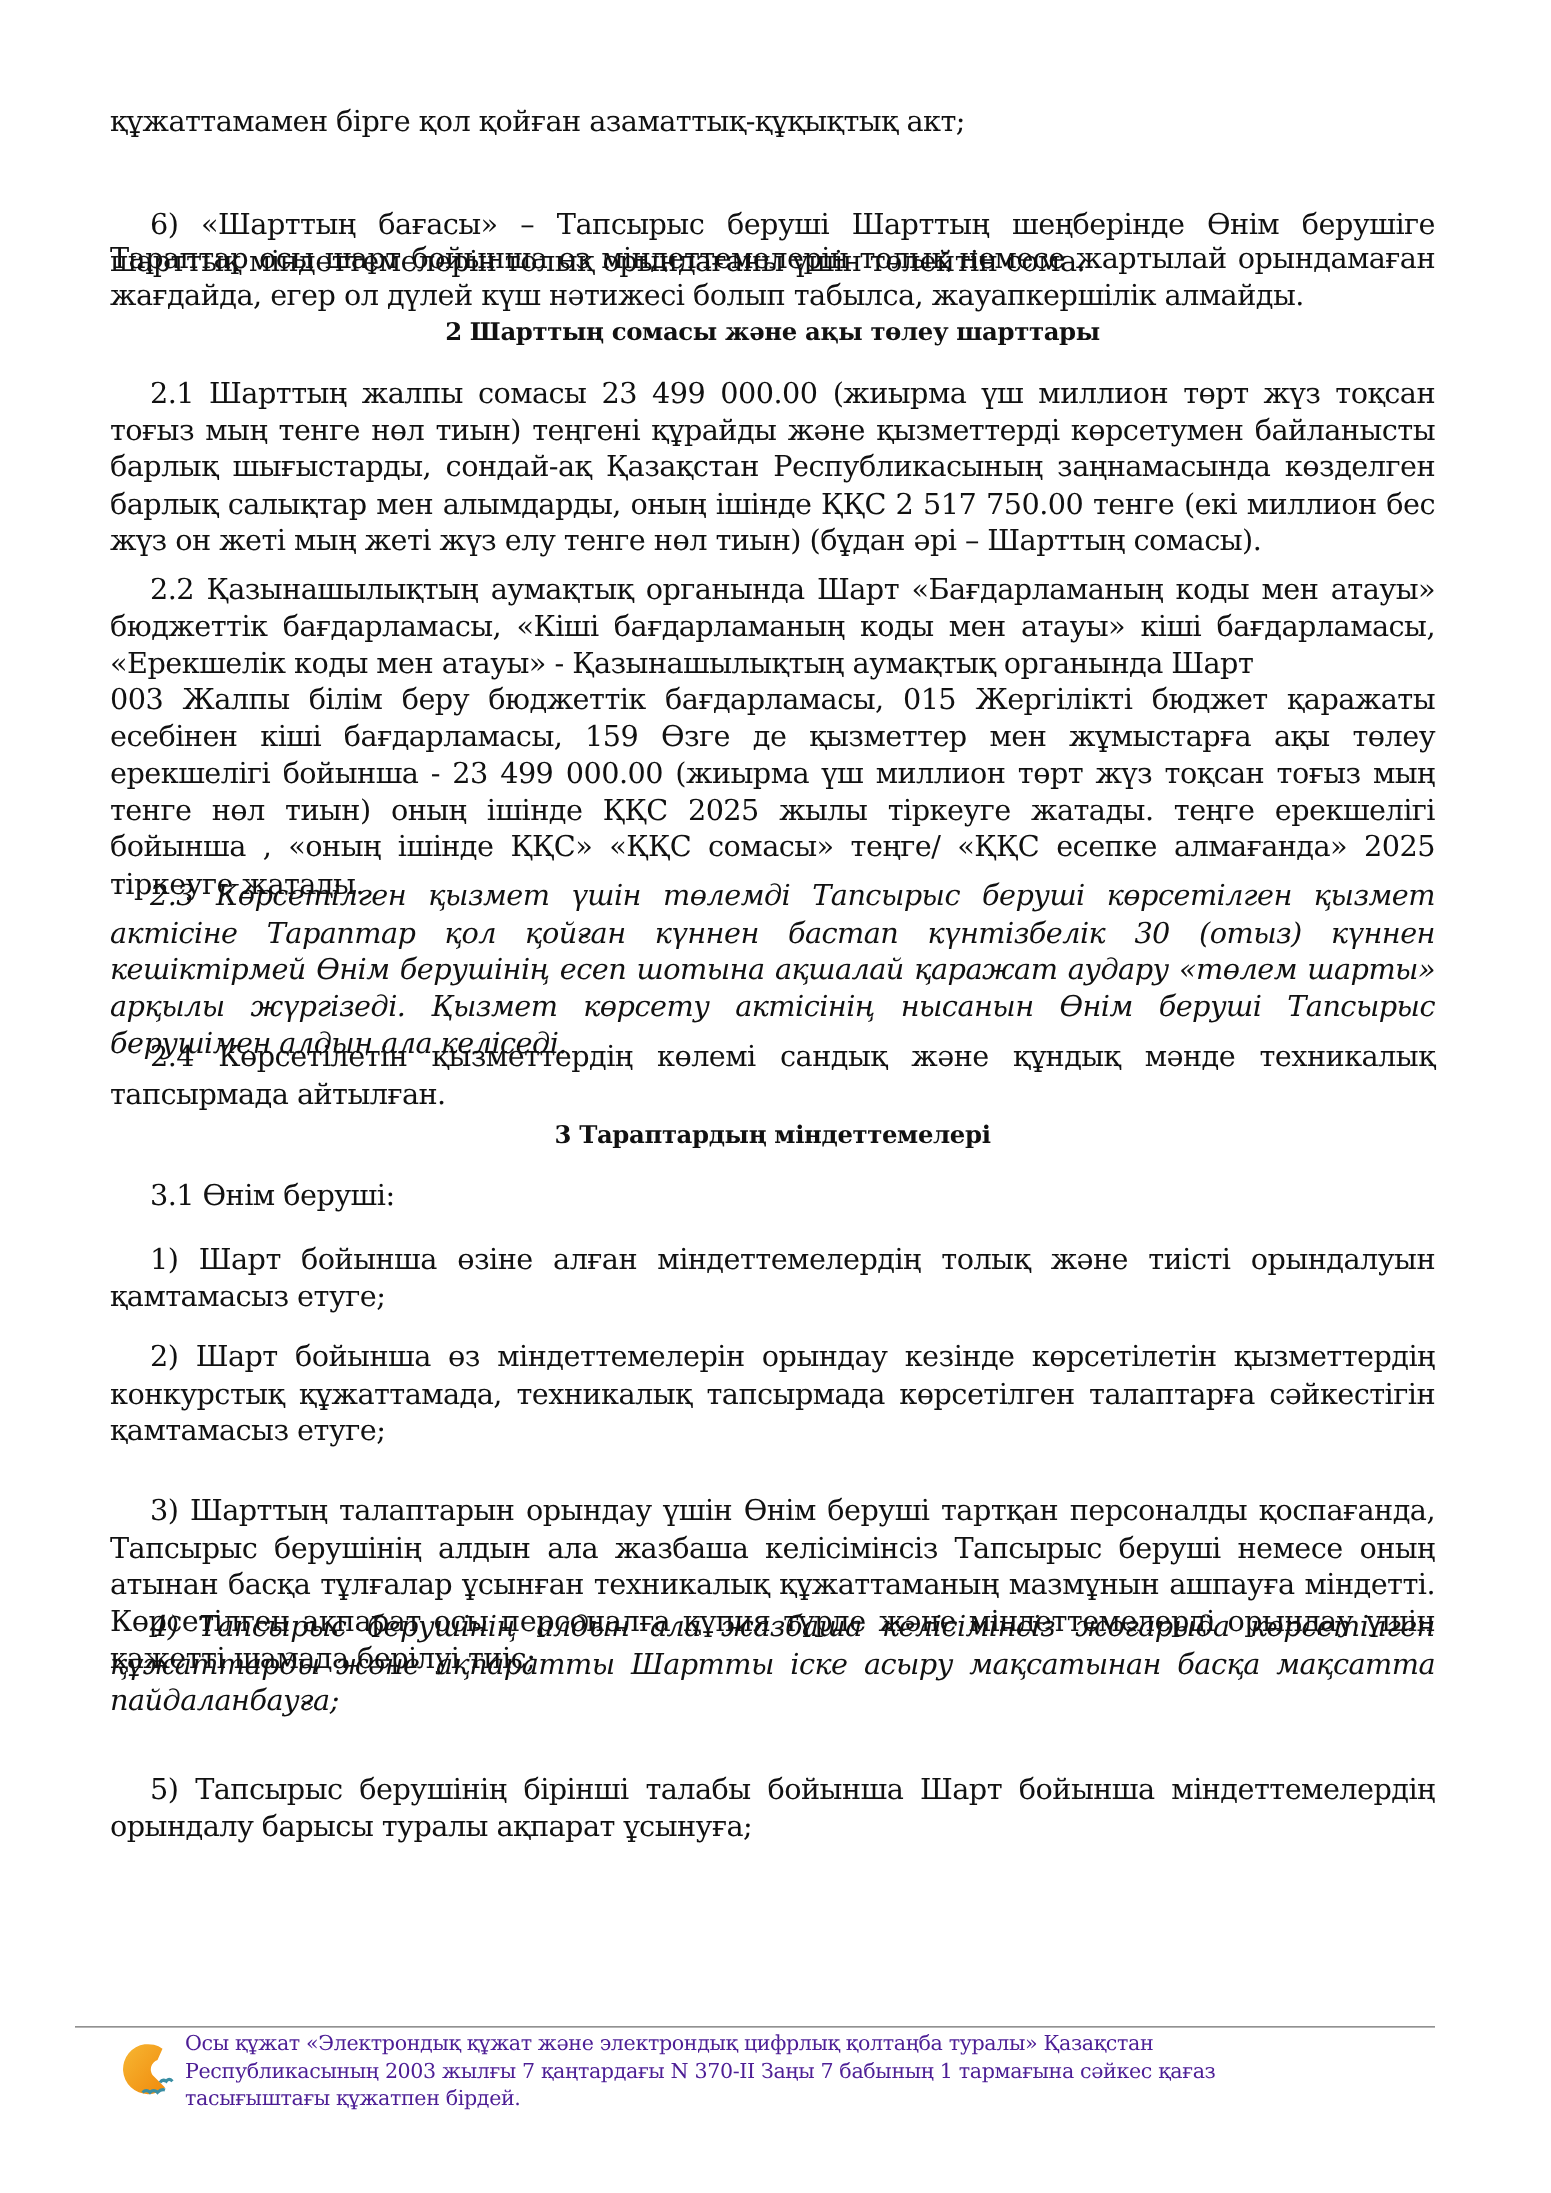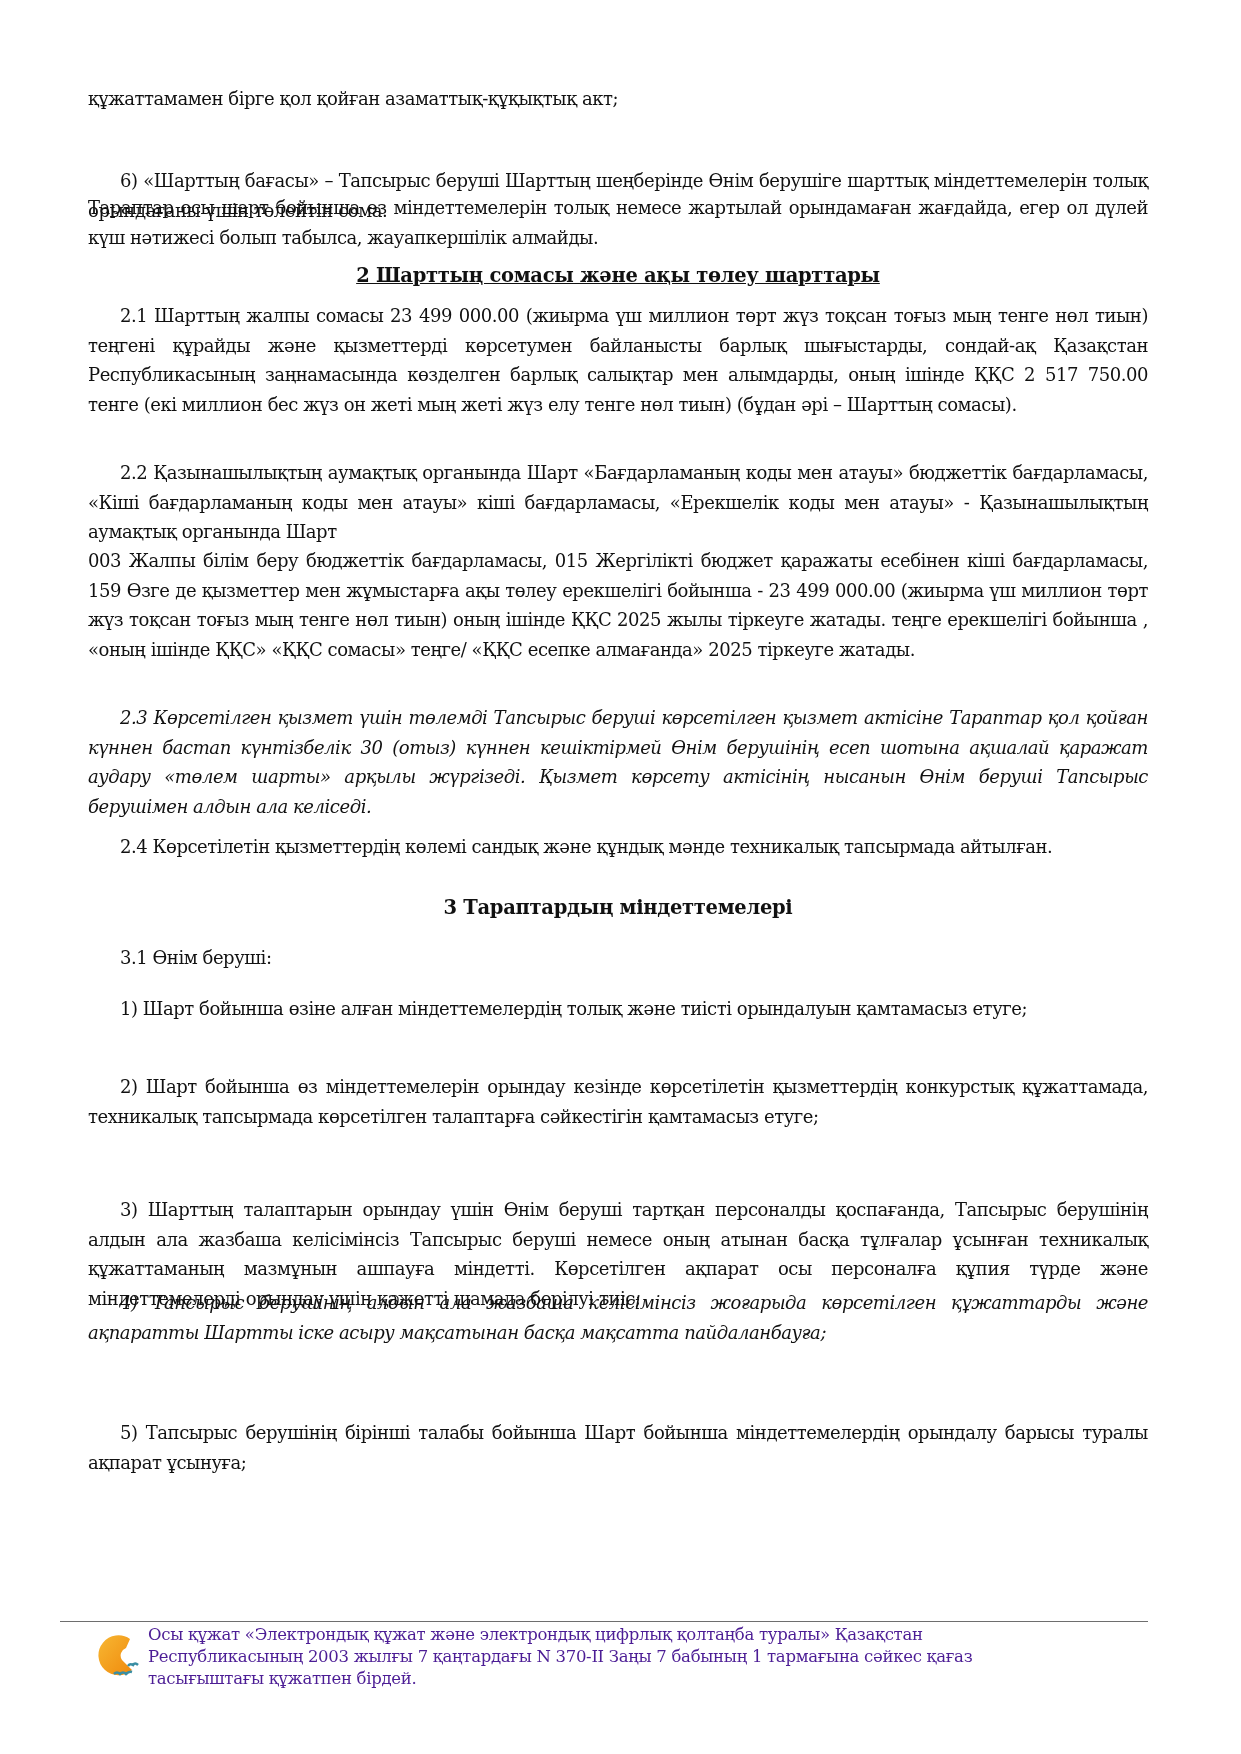--- a/index.html
+++ b/index.html
@@ -3,21 +3,21 @@
 <meta charset="utf-8">
 <style>
   html, body { margin: 0; padding: 0; background: #ffffff; }
   body {
     width: 1241px; height: 1754px; position: relative; overflow: hidden;
     font-family: "DejaVu Serif", serif; color: #111111;
   }
   .page { position: absolute; left: 88px; top: 0; width: 1060px; }
   .p {
     position: absolute; left: 0; width: 1060px;
-    font-size: 18px; line-height: 29.5px;
+    font-size: 23px; line-height: 29.5px;
     text-align: justify; letter-spacing: -0.45px;
     margin: 0;
   }
   .p.indent { text-indent: 32px; }
   .p.left { text-align: left; }
   .h {
     position: absolute; left: 0; width: 1060px;
     font-size: 19.5px; line-height: 29.5px; font-weight: bold;
     text-align: center; letter-spacing: -0.3px; margin: 0;
   }
@@ -34,21 +34,21 @@
 </style>
 </head>
 <body>
 
 <div class="page">
   <p class="p left" style="top:84px;">құжаттамамен бірге қол қойған азаматтық-құқықтық акт;</p>
 
   <p class="p indent" style="top:134px;margin-top:32px;">6) «Шарттың бағасы» – Тапсырыс беруші Шарттың шеңберінде Өнім берушіге шарттық міндеттемелерін толық орындағаны үшін төлейтін сома.</p>
   <p class="p" style="top:193px;">Тараптар осы шарт бойынша өз міндеттемелерін толық немесе жартылай орындамаған жағдайда, егер ол дүлей күш нәтижесі болып табылса, жауапкершілік алмайды.</p>
 
-  <h2 class="h" style="top:261px;text-decoration:underline;">2 Шарттың сомасы және ақы төлеу шарттары</h2>
+  <h2 class="h" style="top:251px;">2 Шарттың сомасы және ақы төлеу шарттары</h2>
 
   <p class="p indent" style="top:301px;">2.1 Шарттың жалпы сомасы 23 499 000.00 (жиырма үш миллион төрт жүз тоқсан тоғыз мың тенге нөл тиын) теңгені құрайды және қызметтерді көрсетумен байланысты барлық шығыстарды, сондай-ақ Қазақстан Республикасының заңнамасында көзделген барлық салықтар мен алымдарды, оның ішінде ҚҚС 2 517 750.00 тенге (екі миллион бес жүз он жеті мың жеті жүз елу тенге нөл тиын) (бұдан әрі – Шарттың сомасы).</p>
 
   <p class="p indent" style="top:458px;">2.2 Қазынашылықтың аумақтық органында Шарт «Бағдарламаның коды мен атауы» бюджеттік бағдарламасы, «Кіші бағдарламаның коды мен атауы» кіші бағдарламасы, «Ерекшелік коды мен атауы» - Қазынашылықтың аумақтық органында Шарт</p>
   <p class="p left" style="top:546px; text-align:justify;">003 Жалпы білім беру бюджеттік бағдарламасы, 015 Жергілікті бюджет қаражаты есебінен кіші бағдарламасы, 159 Өзге де қызметтер мен жұмыстарға ақы төлеу ерекшелігі бойынша - 23 499 000.00 (жиырма үш миллион төрт жүз тоқсан тоғыз мың тенге нөл тиын) оның ішінде ҚҚС 2025 жылы тіркеуге жатады. теңге ерекшелігі бойынша , «оның ішінде ҚҚС» «ҚҚС сомасы» теңге/ «ҚҚС есепке алмағанда» 2025 тіркеуге жатады.</p>
 
   <p class="p indent" style="top:703px;font-style:italic;">2.3 Көрсетілген қызмет үшін төлемді Тапсырыс беруші көрсетілген қызмет актісіне Тараптар қол қойған күннен бастап күнтізбелік 30 (отыз) күннен кешіктірмей Өнім берушінің есеп шотына ақшалай қаражат аудару «төлем шарты» арқылы жүргізеді. Қызмет көрсету актісінің нысанын Өнім беруші Тапсырыс берушімен алдын ала келіседі.</p>
 
   <p class="p indent" style="top:832px;">2.4 Көрсетілетін қызметтердің көлемі сандық және құндық мәнде техникалық тапсырмада айтылған.</p>
 

